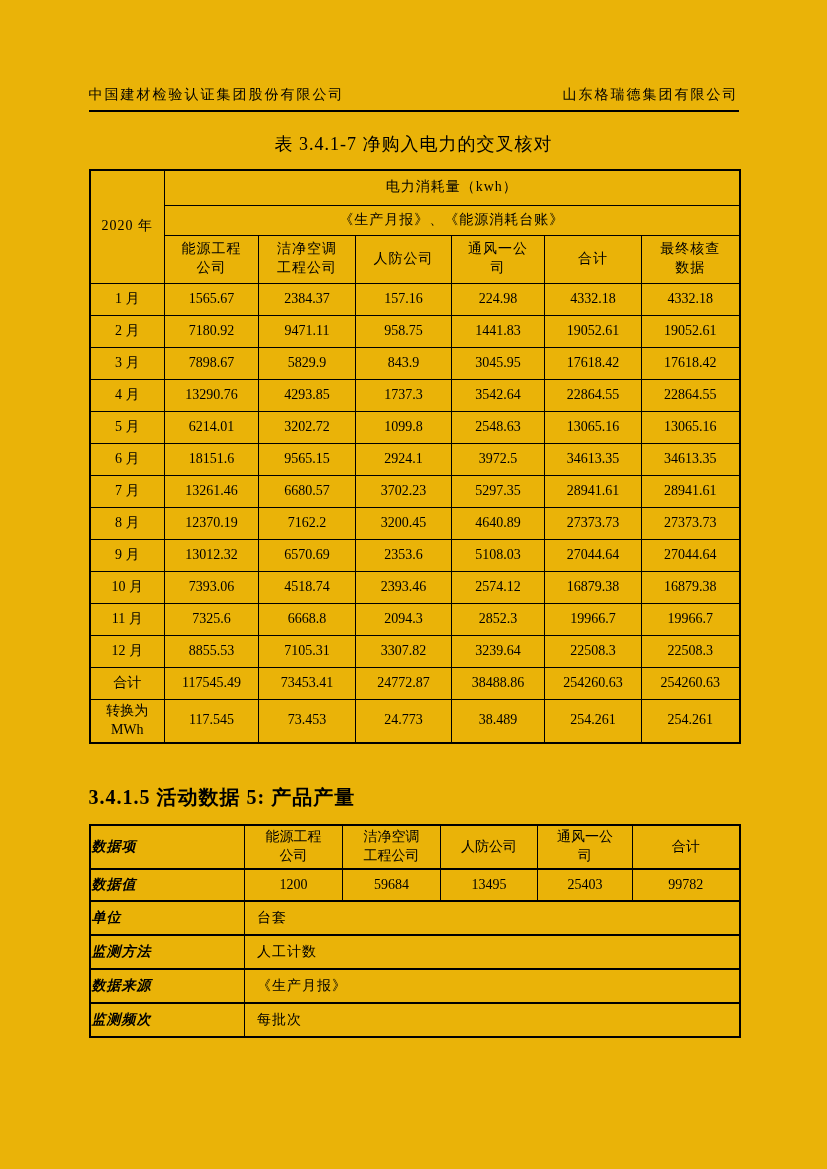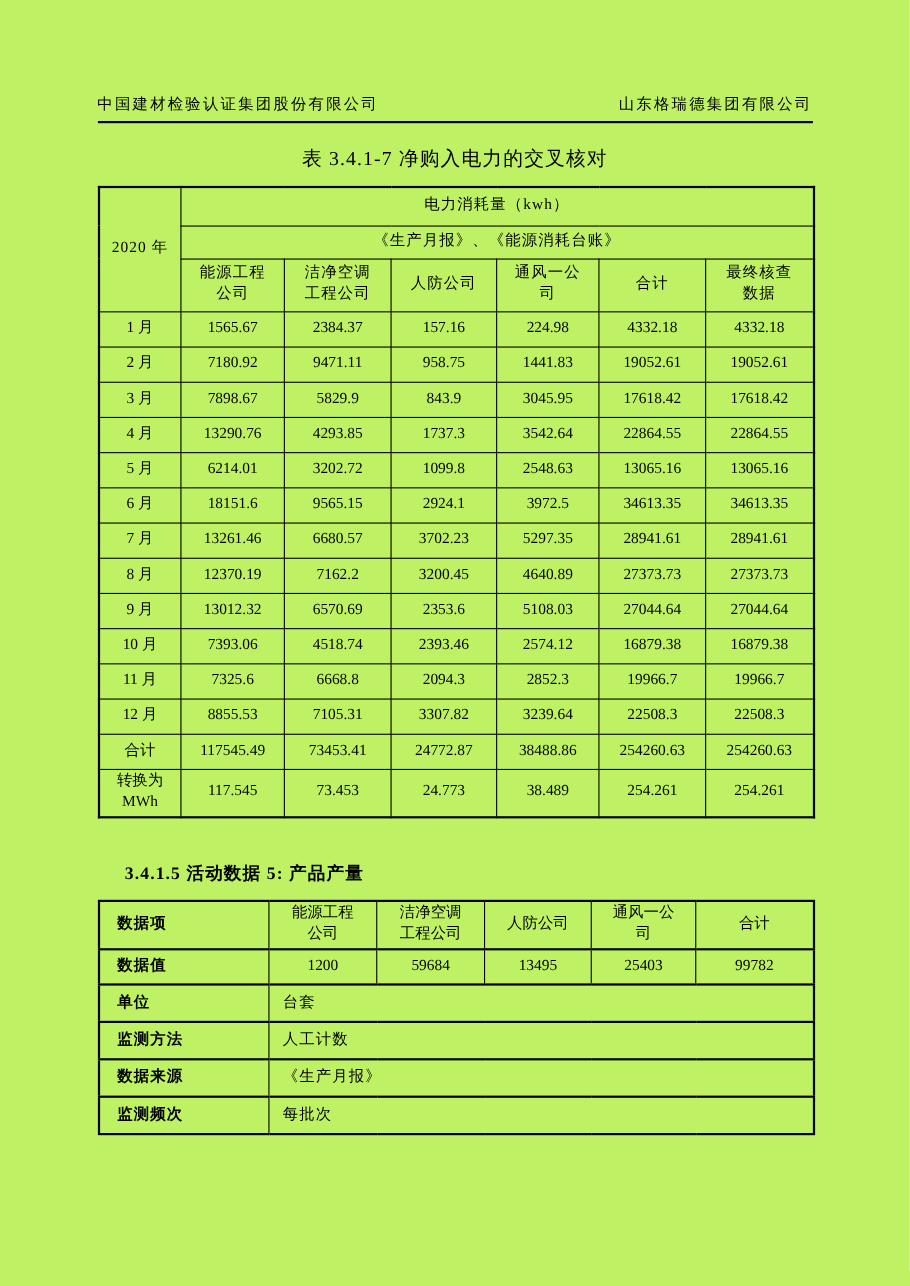--- a/index.html
+++ b/index.html
@@ -1,17 +1,17 @@
 <!DOCTYPE html>
 <html><head>
 <meta charset="utf-8">
 <style>
   html,body{margin:0;padding:0;background:#e8e8e8;}
   .page{
-    width:827px;height:1169px;background:#bef264;margin:0 auto;
+    width:827px;height:1169px;background:#eab308;margin:0 auto;
     font-family:"Liberation Serif","DejaVu Serif",serif;color:#000;
     box-sizing:border-box;overflow:hidden;position:relative;
   }
   .content{width:650px;margin:0 auto;padding-top:86px;}
   .doc-header{
     display:flex;justify-content:space-between;align-items:flex-end;
     font-size:14px;letter-spacing:2px;padding-bottom:6px;
     border-bottom:2px solid #000;
   }
   .doc-title{
@@ -23,24 +23,24 @@
   #t1 th,#t1 td,#t2 th,#t2 td{
     border:1px solid #000;font-weight:normal;text-align:center;
     vertical-align:middle;font-size:14px;line-height:1.35;
     padding:2px 4px;white-space:pre-line;
   }
   #t1 th{letter-spacing:1px;}
   #t1 .hr1{height:35px;} #t1 .hr2{height:30px;} #t1 .hr3{height:48px;}
   #t1 .dr{height:32px;} #t1 .tall{height:44px;}
   #t2 td{border-top-width:2px;border-bottom-width:2px;}
   #t2 .t2h{height:44px;} #t2 .t2r{height:32px;} #t2 .t2i{height:34px;}
-  #t2 .lbl{font-weight:bold;text-align:left;padding-left:16px;letter-spacing:1px;}
+  #t2 .lbl{font-weight:bold;text-align:left;padding-left:1px;letter-spacing:1px;font-style:italic;}
   #t2 .vleft{text-align:left;padding-left:12px;letter-spacing:1px;}
   .section-heading{
-    margin-top:40px;font-size:16px;font-weight:bold;letter-spacing:1px;margin-left:25px;
+    margin-top:40px;font-size:20px;font-weight:bold;letter-spacing:1px;
   }
   .table2-title{
     margin-top:9px;text-align:center;font-size:17px;font-weight:bold;
     letter-spacing:1px;
   }
   .page-footer{margin-top:40px;text-align:center;font-size:14px;}
 </style>
 </head>
 <body>
 

